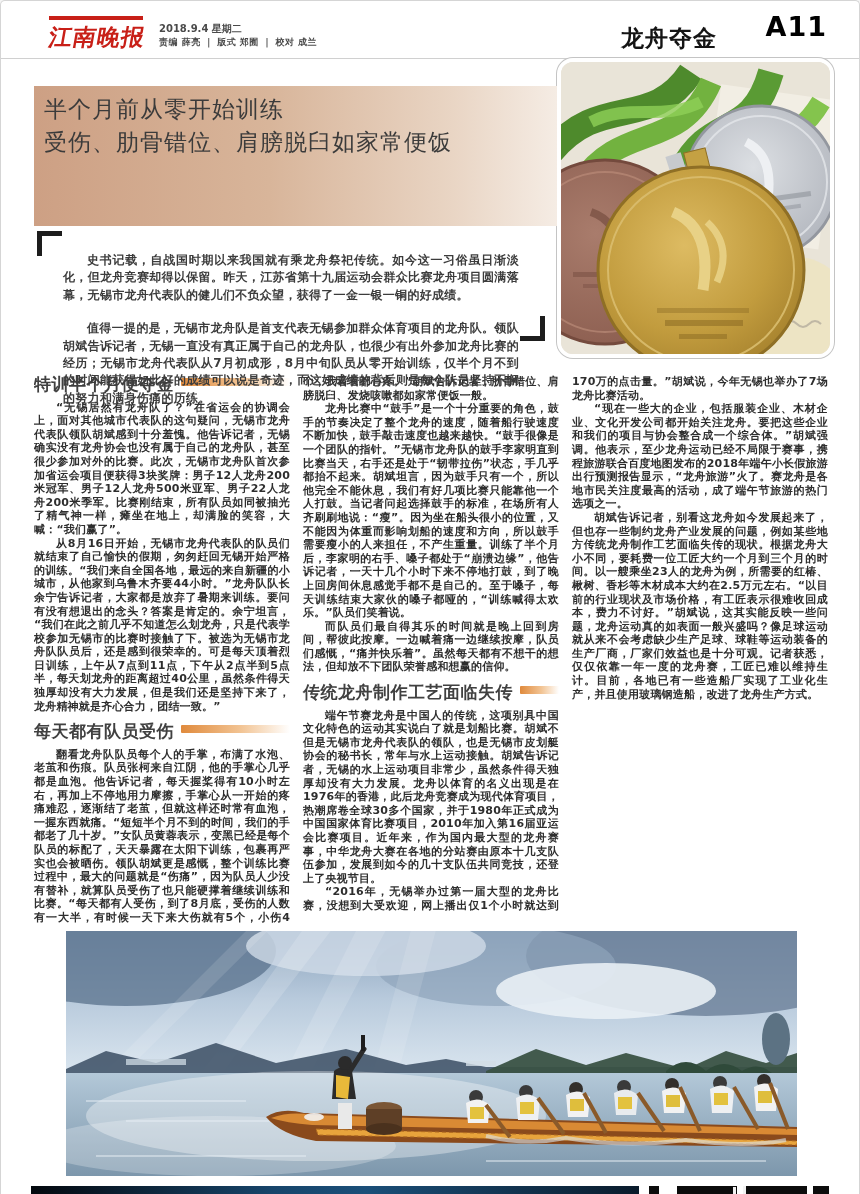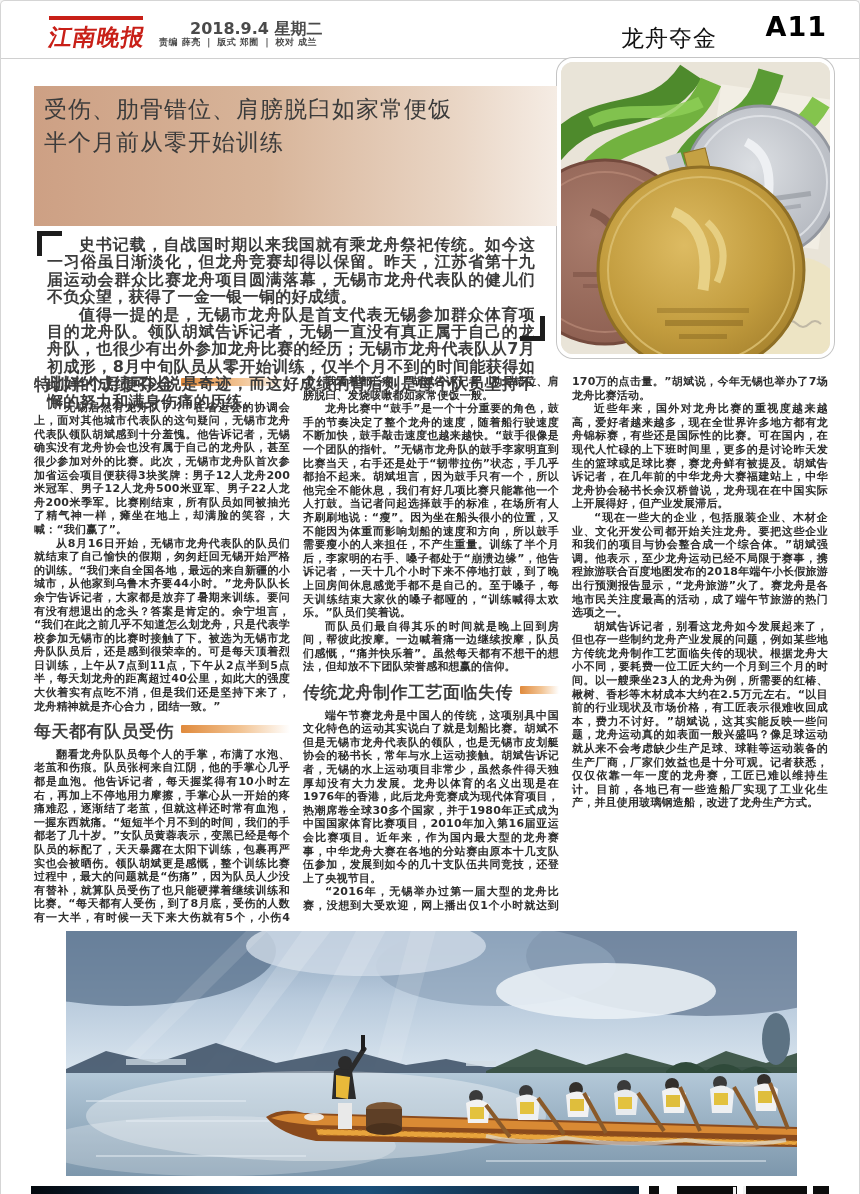--- a/index.html
+++ b/index.html
@@ -10,23 +10,23 @@
     border-left:1px solid #d5d5d5;border-right:1px solid #d5d5d5;border-top:1px solid #d5d5d5;
     border-radius:5px 5px 0 0;overflow:hidden;
   }
   
   .masthead{position:absolute;left:0;top:0;width:100%;height:57px;}
   .logo-wrap{position:absolute;left:48px;top:15px;}
   .logo-bar{width:94px;height:4px;background:#c81f17;margin-bottom:2px;}
   .logo-text{font-size:23px;font-weight:900;color:#c81f17;transform:skewX(-10deg);
     letter-spacing:1px;font-family:"DejaVu Serif","Liberation Serif",serif;}
   .pubinfo{position:absolute;left:158px;top:22px;line-height:11px;}
-  .date-line{font-size:16px;font-weight:700;color:#4a4a4a;margin-bottom:3px;margin-left:31px;}
+  .date-line{font-size:10px;font-weight:700;color:#4a4a4a;margin-bottom:3px;}
   .credits{font-size:9px;font-weight:700;color:#4a4a4a;letter-spacing:.5px;}
-  .section-title{position:absolute;left:620px;top:22px;font-size:23px;font-weight:400;color:#141414;
+  .section-title{position:absolute;left:620px;top:22px;font-size:23px;font-weight:700;color:#141414;
     letter-spacing:1px;padding-bottom:3px;border-bottom:5px solid #e0241a;text-align:center;}
   .page-number{position:absolute;right:32px;top:10px;font-size:27px;font-weight:600;color:#000000;letter-spacing:1px;}
   .header-rule{position:absolute;left:0;top:57px;width:100%;height:1px;background:#d0d0d0;}
   
   .medal-photo{position:absolute;left:556px;top:57px;width:277px;height:300px;border-radius:16px;
     border:4px solid #fff;box-shadow:0 0 0 1px #c4c4c4;overflow:hidden;z-index:1;background:#e7e2d6;}
   .medal-photo svg{display:block;}
   .headline-block{position:absolute;left:33px;top:85px;width:523px;height:140px;z-index:2;
     background:linear-gradient(90deg,#cda084 0%,#d8b59a 45%,#e9d5c4 80%,#f5ece4 100%);
     padding:7px 0 0 10px;}
@@ -34,21 +34,21 @@
   .main-headline{margin:2px 0 0 -2px;font-size:43px;line-height:50px;font-weight:900;color:#161616;
     letter-spacing:.5px;white-space:nowrap;width:640px;
     text-shadow:-2px -2px 0 #fff,2px -2px 0 #fff,-2px 2px 0 #fff,2px 2px 0 #fff,
       0 -3px 0 #fff,0 3px 0 #fff,-3px 0 0 #fff,3px 0 0 #fff,0 6px 6px rgba(110,80,60,.45);}
   
   .intro-box{position:absolute;left:40px;top:233px;width:500px;height:105px;z-index:2;padding:2px 6px 0 6px;}
   .intro-box::before{content:"";position:absolute;left:-4px;top:-3px;width:20px;height:20px;
     border-left:5px solid #1d1d1d;border-top:5px solid #1d1d1d;}
   .intro-box::after{content:"";position:absolute;right:-4px;bottom:-2px;width:20px;height:20px;
     border-right:5px solid #1d1d1d;border-bottom:5px solid #1d1d1d;}
-  .intro-box p{margin:0;text-indent:2em;font-size:16px;line-height:17.4px;font-weight:700;
+  .intro-box p{margin:16px;text-indent:2em;font-size:12px;line-height:17.4px;font-weight:700;
     color:#3c3c3c;text-align:justify;letter-spacing:.3px;}
   
   .article{position:absolute;left:33px;top:374px;width:794px;height:556px;
     column-count:3;column-gap:13px;column-fill:auto;overflow:hidden;
     font-size:11px;line-height:13.6px;text-align:justify;color:#2e2e2e;letter-spacing:.2px;}
   .article h2{display:flex;align-items:flex-start;gap:7px;margin:12px 0 9px 0;
     font-size:17px;font-weight:900;color:#404040;letter-spacing:.5px;break-inside:avoid;}
   .article h2:first-child{margin-top:3px;}
   .article h2 .hbar{flex:1;height:8px;min-width:20px;border-radius:1px;
     background:linear-gradient(90deg,#e08a3c 0%,#f2c494 55%,rgba(250,233,214,0) 100%);}
@@ -140,52 +140,51 @@
         <path d="M112 150 q40 16 30 78" fill="none" stroke="#e8d186" stroke-width="11"></path>
         <path d="M146 160 q26 24 10 60" fill="none" stroke="#e8d186" stroke-width="7" opacity=".9"></path>
         <rect x="104" y="258" width="78" height="6" fill="#8a6a22" opacity=".55"></rect>
         <rect x="118" y="272" width="48" height="5" fill="#8a6a22" opacity=".5"></rect>
         <rect x="96" y="246" width="92" height="5" fill="#8a6a22" opacity=".4"></rect>
       </g>
     </svg>
   </div>
 
   <section class="headline-block">
+    <div class="kicker">半个月前从零开始训练</div>
     <div class="kicker">受伤、肋骨错位、肩膀脱臼如家常便饭</div>
-    <div class="kicker">半个月前从零开始训练</div>
   </section>
 
   <section class="intro-box">
     <p>史书记载，自战国时期以来我国就有乘龙舟祭祀传统。如今这一习俗虽日渐淡化，但龙舟竞赛却得以保留。昨天，江苏省第十九届运动会群众比赛龙舟项目圆满落幕，无锡市龙舟代表队的健儿们不负众望，获得了一金一银一铜的好成绩。</p>
     <p>值得一提的是，无锡市龙舟队是首支代表无锡参加群众体育项目的龙舟队。领队胡斌告诉记者，无锡一直没有真正属于自己的龙舟队，也很少有出外参加龙舟比赛的经历；无锡市龙舟代表队从7月初成形，8月中旬队员从零开始训练，仅半个月不到的时间能获得如此好的成绩可以说是奇迹，而这好成绩的背后则是每个队员坚持不懈的努力和满身伤痛的历练。</p>
   </section>
 
   <section class="article">
     <h2>
       <span>特训半个月便夺金</span>
       <span class="hbar"></span>
     </h2>
     <p>“无锡居然有龙舟队了？”在省运会的协调会上，面对其他城市代表队的这句疑问，无锡市龙舟代表队领队胡斌感到十分羞愧。他告诉记者，无锡确实没有龙舟协会也没有属于自己的龙舟队，甚至很少参加对外的比赛。此次，无锡市龙舟队首次参加省运会项目便获得3块奖牌：男子12人龙舟200米冠军、男子12人龙舟500米亚军、男子22人龙舟200米季军。比赛刚结束，所有队员如同被抽光了精气神一样，瘫坐在地上，却满脸的笑容，大喊：“我们赢了”。</p>
-    <p>从8月16日开始，无锡市龙舟代表队的队员们就结束了自己愉快的假期，匆匆赶回无锡开始严格的训练。“我们来自全国各地，最远的来自新疆的小城市，从他家到乌鲁木齐要44小时。”龙舟队队长余宁告诉记者，大家都是放弃了暑期来训练。要问有没有想退出的念头？答案是肯定的。余宁坦言，“我们在此之前几乎不知道怎么划龙舟，只是代表学校参加无锡市的比赛时接触了下。被选为无锡市龙舟队队员后，还是感到很荣幸的。可是每天顶着烈日训练，上午从7点到11点，下午从2点半到5点半，每天划龙舟的距离超过40公里，如此大的强度大伙着实有点吃不消，但是我们还是坚持下来了，龙舟精神就是齐心合力，团结一致。”</p>
+    <p>从8月16日开始，无锡市龙舟代表队的队员们就结束了自己愉快的假期，匆匆赶回无锡开始严格的训练。“我们来自全国各地，最远的来自新疆的小城市，从他家到乌鲁木齐要44小时。”龙舟队队长余宁告诉记者，大家都是放弃了暑期来训练。要问有没有想退出的念头？答案是肯定的。余宁坦言，“我们在此之前几乎不知道怎么划龙舟，只是代表学校参加无锡市的比赛时接触了下。被选为无锡市龙舟队队员后，还是感到很荣幸的。可是每天顶着烈日训练，上午从7点到11点，下午从2点半到5点半，每天划龙舟的距离超过40公里，虽然条件得天独厚却没有大力发展，但是我们还是坚持下来了，龙舟精神就是齐心合力，团结一致。”</p>
 
     <h2>
       <span>每天都有队员受伤</span>
       <span class="hbar"></span>
     </h2>
     <p>翻看龙舟队队员每个人的手掌，布满了水泡、老茧和伤痕。队员张柯来自江阴，他的手掌心几乎都是血泡。他告诉记者，每天握桨得有10小时左右，再加上不停地用力摩擦，手掌心从一开始的疼痛难忍，逐渐结了老茧，但就这样还时常有血泡，一握东西就痛。“短短半个月不到的时间，我们的手都老了几十岁。”女队员黄蓉表示，变黑已经是每个队员的标配了，天天暴露在太阳下训练，包裹再严实也会被晒伤。领队胡斌更是感慨，整个训练比赛过程中，最大的问题就是“伤痛”，因为队员人少没有替补，就算队员受伤了也只能硬撑着继续训练和比赛。“每天都有人受伤，到了8月底，受伤的人数有一大半，有时候一天下来大伤就有5个，小伤4个，我看着都心疼。”胡斌告诉记者，肋骨错位、肩膀脱臼、发烧咳嗽都如家常便饭一般。</p>
     <p>龙舟比赛中“鼓手”是一个十分重要的角色，鼓手的节奏决定了整个龙舟的速度，随着船行驶速度不断加快，鼓手敲击速度也越来越快。“鼓手很像是一个团队的指针。”无锡市龙舟队的鼓手李家明直到比赛当天，右手还是处于“韧带拉伤”状态，手几乎都抬不起来。胡斌坦言，因为鼓手只有一个，所以他完全不能休息，我们有好几项比赛只能靠他一个人打鼓。当记者问起选择鼓手的标准，在场所有人齐刷刷地说：“瘦”。因为坐在船头很小的位置，又不能因为体重而影响划船的速度和方向，所以鼓手需要瘦小的人来担任，不产生重量。训练了半个月后，李家明的右手、嗓子都处于“崩溃边缘”，他告诉记者，一天十几个小时下来不停地打鼓，到了晚上回房间休息感觉手都不是自己的。至于嗓子，每天训练结束大家伙的嗓子都哑的，“训练喊得太欢乐。”队员们笑着说。</p>
     <p>而队员们最自得其乐的时间就是晚上回到房间，帮彼此按摩。一边喊着痛一边继续按摩，队员们感慨，“痛并快乐着”。虽然每天都有不想干的想法，但却放不下团队荣誉感和想赢的信仰。</p>
 
     <h2>
       <span>传统龙舟制作工艺面临失传</span>
       <span class="hbar"></span>
     </h2>
     <p>端午节赛龙舟是中国人的传统，这项别具中国文化特色的运动其实说白了就是划船比赛。胡斌不但是无锡市龙舟代表队的领队，也是无锡市皮划艇协会的秘书长，常年与水上运动接触。胡斌告诉记者，无锡的水上运动项目非常少，虽然条件得天独厚却没有大力发展。龙舟以体育的名义出现是在1976年的香港，此后龙舟竞赛成为现代体育项目，热潮席卷全球30多个国家，并于1980年正式成为中国国家体育比赛项目，2010年加入第16届亚运会比赛项目。近年来，作为国内最大型的龙舟赛事，中华龙舟大赛在各地的分站赛由原本十几支队伍参加，发展到如今的几十支队伍共同竞技，还登上了央视节目。</p>
     <p>“2016年，无锡举办过第一届大型的龙舟比赛，没想到大受欢迎，网上播出仅1个小时就达到170万的点击量。”胡斌说，今年无锡也举办了7场龙舟比赛活动。</p>
-    <p>近些年来，国外对龙舟比赛的重视度越来越高，爱好者越来越多，现在全世界许多地方都有龙舟锦标赛，有些还是国际性的比赛。可在国内，在现代人忙碌的上下班时间里，更多的是讨论昨天发生的篮球或足球比赛，赛龙舟鲜有被提及。胡斌告诉记者，在几年前的中华龙舟大赛福建站上，中华龙舟协会秘书长余汉桥曾说，龙舟现在在中国实际上开展得好，但产业发展滞后。</p>
     <p>“现在一些大的企业，包括服装企业、木材企业、文化开发公司都开始关注龙舟。要把这些企业和我们的项目与协会整合成一个综合体。”胡斌强调。他表示，至少龙舟运动已经不局限于赛事，携程旅游联合百度地图发布的2018年端午小长假旅游出行预测报告显示，“龙舟旅游”火了。赛龙舟是各地市民关注度最高的活动，成了端午节旅游的热门选项之一。</p>
     <p><span>胡斌告诉记者，别看这龙舟如今发展起来了，但也存一些制约龙舟产业发展的问题，例如某些地方传统龙舟制作工艺面临失传的现状。根据龙舟大小不同，要耗费一位工匠大约一个月到三个月的时间。以一艘乘坐23人的龙舟为例，所需要的红椿、楸树、香杉等木材成本大约在2.5万元左右。“以目前的行业现状及市场价格，有工匠表示很难收回成本，费力不讨好。”胡斌说，这其实能反映一些问题，龙舟运动真的如表面一般兴盛吗？像足球运动就从来不会考虑缺少生产足球、球鞋等运动装备的生产厂商，厂家们效益也是十分可观。记者获悉，仅仅依靠一年一度的龙舟赛，工匠已难以维持生计。目前，各地已有一些造船厂实现了工业化生产，并且使用玻璃钢造船，改进了龙舟生产方式。</span></p>
   </section>
 
   <figure class="boat-photo">
     <svg width="731" height="245" viewBox="0 0 731 245">
       <defs>
         <linearGradient id="sky" x1="0" y1="0" x2="0" y2="1">
           <stop offset="0" stop-color="#8aa2bc"></stop>
             <stop offset=".45" stop-color="#b8cadc"></stop>

